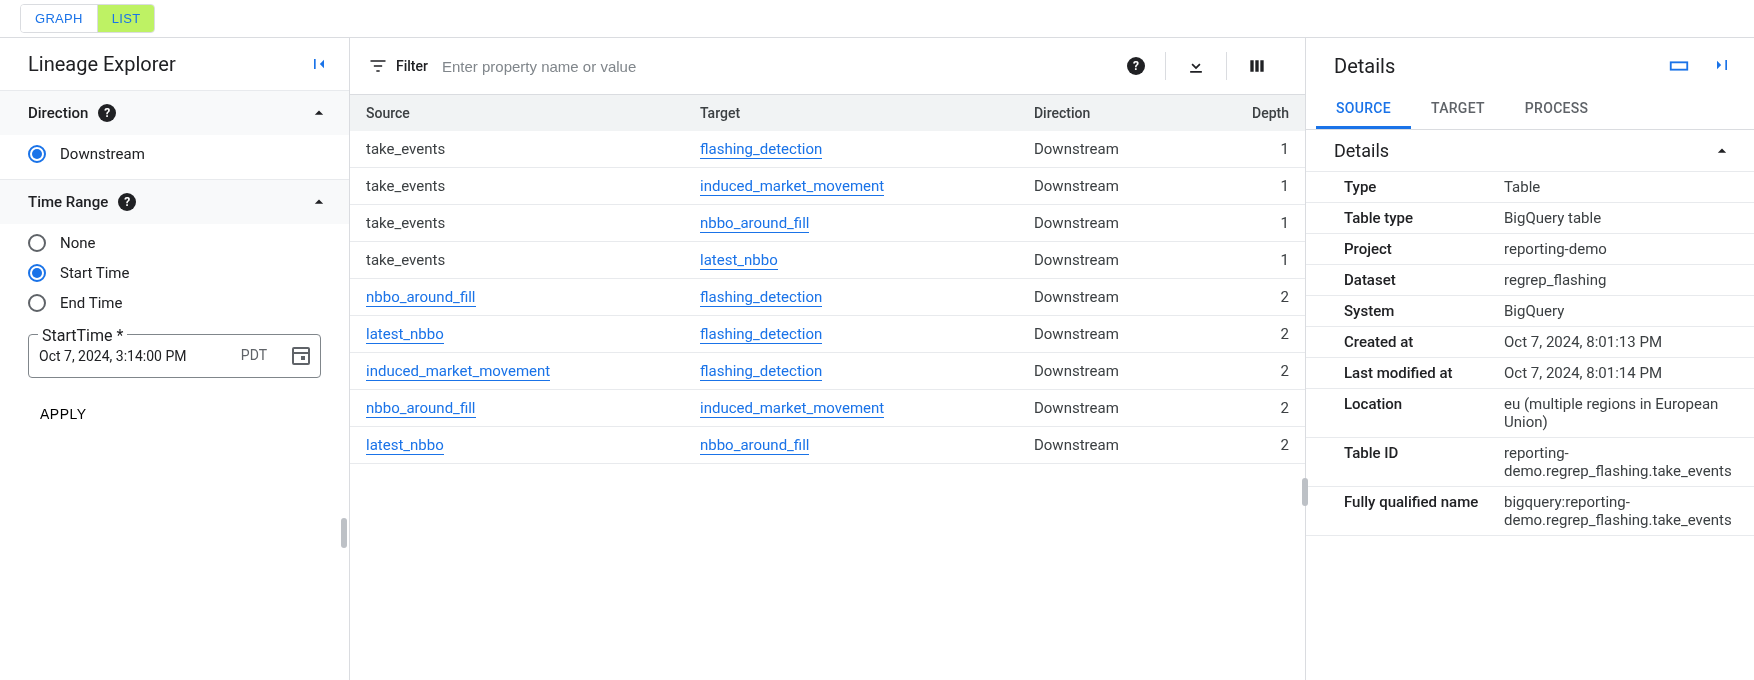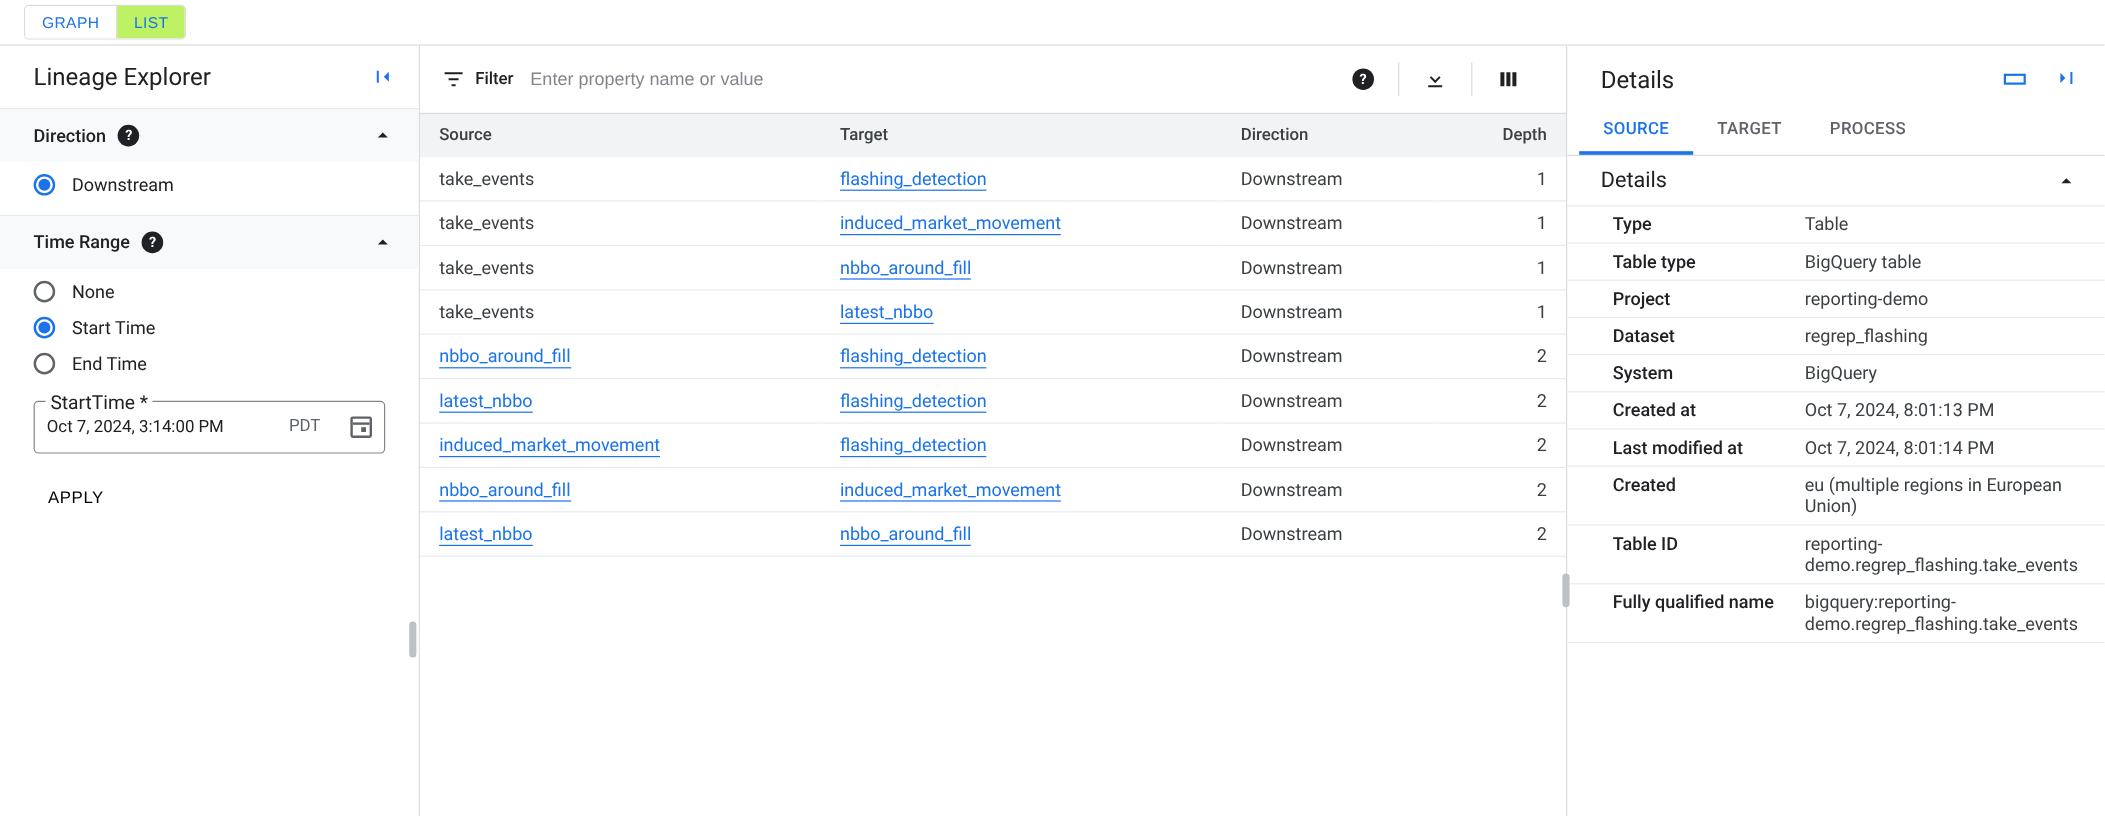--- a/index.html
+++ b/index.html
@@ -323,21 +323,21 @@
           </div>
           <div class="kv-row">
             <div class="k">Created at</div>
             <div class="v">Oct 7, 2024, 8:01:13 PM</div>
           </div>
           <div class="kv-row">
             <div class="k">Last modified at</div>
             <div class="v">Oct 7, 2024, 8:01:14 PM</div>
           </div>
           <div class="kv-row">
-            <div class="k">Created</div>
+            <div class="k">Location</div>
             <div class="v">eu (multiple regions in European Union)</div>
           </div>
           <div class="kv-row">
             <div class="k">Table ID</div>
             <div class="v">reporting-demo.regrep_flashing.take_events</div>
           </div>
           <div class="kv-row">
             <div class="k">Fully qualified name</div>
             <div class="v">bigquery:reporting-demo.regrep_flashing.take_events</div>
           </div>

